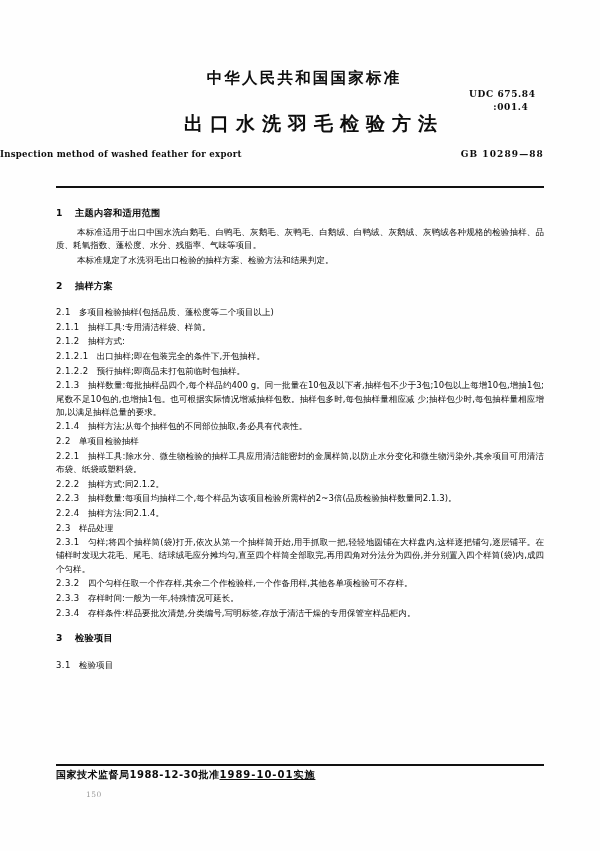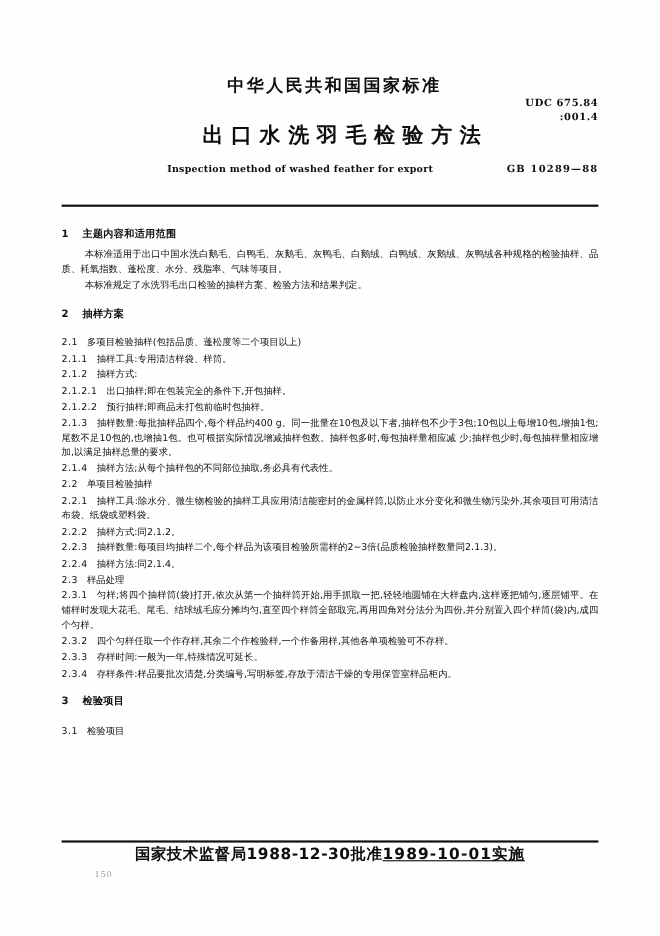--- a/index.html
+++ b/index.html
@@ -44,29 +44,28 @@
     padding-left: 28px;
     margin-top: 26px;
     line-height: 1.1;
   }
   .doc-subtitle {
     font-size: 8.6px;
     font-weight: bold;
     font-family: "DejaVu Serif", "Liberation Serif", serif;
     letter-spacing: 0.25px;
     margin-top: 15px;
-    padding-left: 152px;
   }
 
   
   .codes {
     position: absolute;
     right: 56px;
     top: 18px;
-    text-align: right;
+    text-align: center;
     font-family: "DejaVu Serif", "Liberation Serif", serif;
     font-size: 9px;
     font-weight: bold;
     line-height: 1.45;
     letter-spacing: 0.6px;
   }
   .codes .udc-1 { white-space: nowrap; }
   .codes .udc-2 { padding-left: 17px; white-space: nowrap; }
   .codes .gb {
     margin-top: 34px;
@@ -127,23 +126,23 @@
   .gap-sm { height: 7px; }
   .gap-md { height: 10px; }
 
   
   .footer {
     position: absolute;
     left: 56px;
     top: 768px;
     width: 488px;
     display: flex;
-    justify-content: center;
+    justify-content: flex-start;
     align-items: baseline;
-    font-size: 14px;
+    font-size: 10px;
     font-weight: bold;
     letter-spacing: 0.5px;
   }
   .footer .approve { white-space: nowrap; }
   .footer .effect { white-space: nowrap; letter-spacing: 1px; text-decoration: underline; }
   .page-no {
     position: absolute;
     left: 86px;
     top: 790px;
     font-size: 7.5px;

